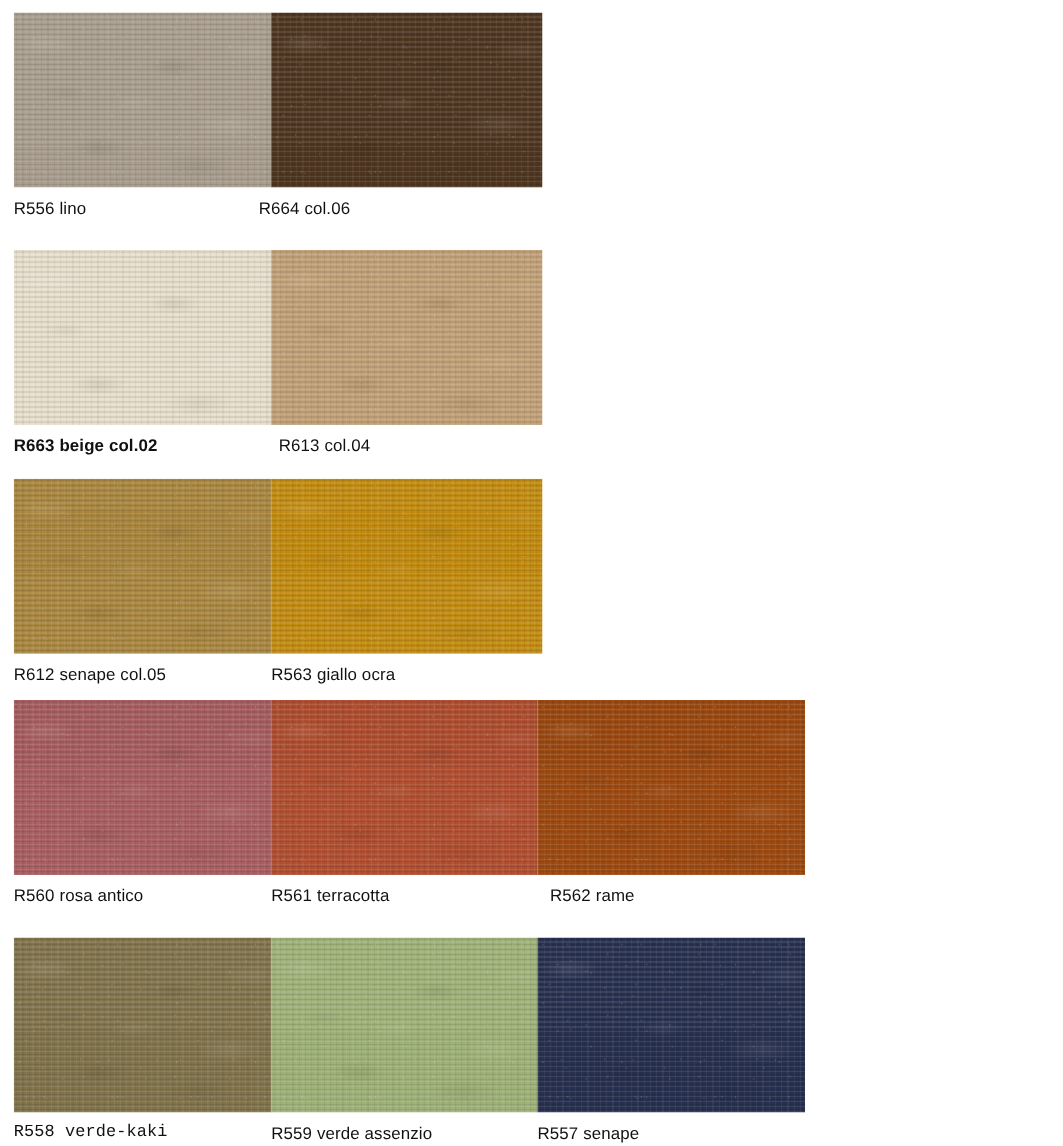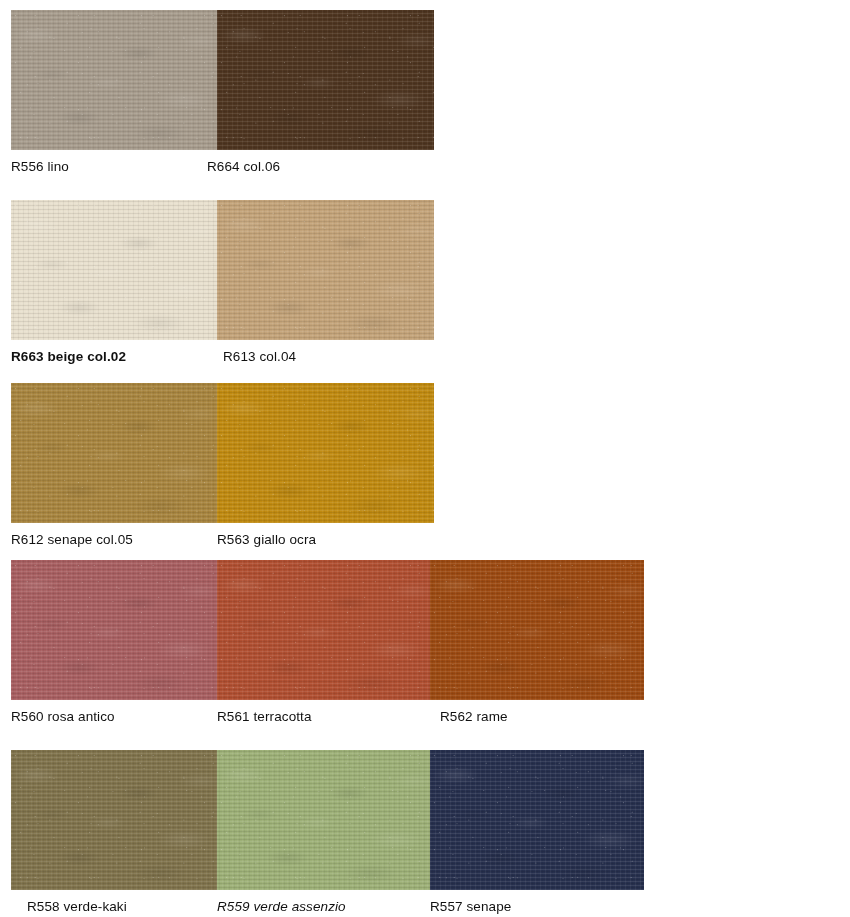--- a/index.html
+++ b/index.html
@@ -223,18 +223,18 @@
           <div class="mottle"></div>
           <div class="fleck"></div>
         </div>
         <div class="swatch-cell" title="R557 marine" style="width: 214px; background: rgb(39, 48, 78);">
           <div class="tex"></div>
           <div class="mottle"></div>
           <div class="fleck"></div>
         </div>
       </div>
       <div class="caption-strip">
-        <div class="swatch-caption" style="left: 16px;">R558 verde-kaki</div>
-        <div class="swatch-caption" style="left: 206px; font-style: italic;">R559 verde assenzio</div>
+        <div class="swatch-caption" style="left: 0px; font-family: Liberation Mono, monospace;">R558 verde-kaki</div>
+        <div class="swatch-caption" style="left: 206px;">R559 verde assenzio</div>
         <div class="swatch-caption" style="left: 419px;">R557 senape</div>
       </div>
     </div>
   </div>
 
 </body></html>

